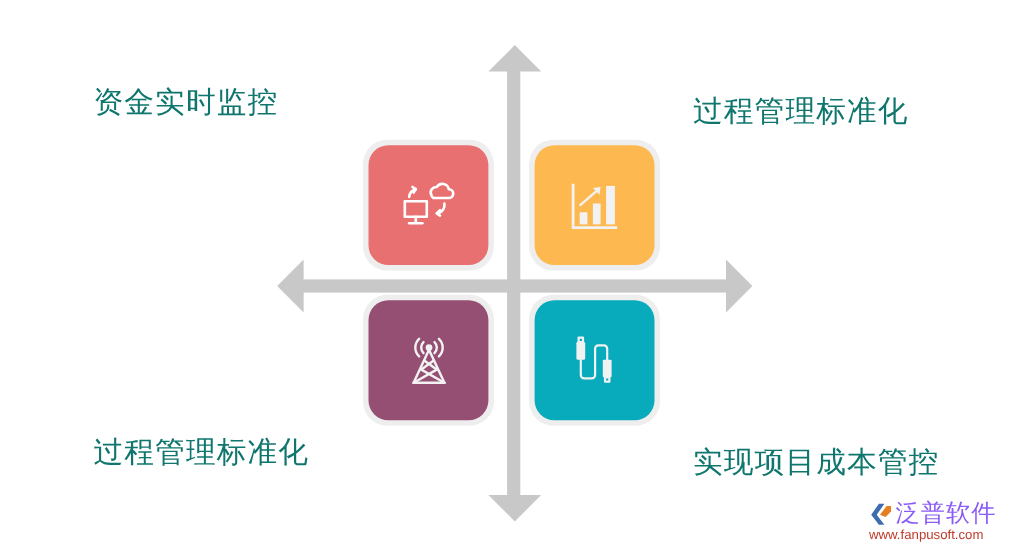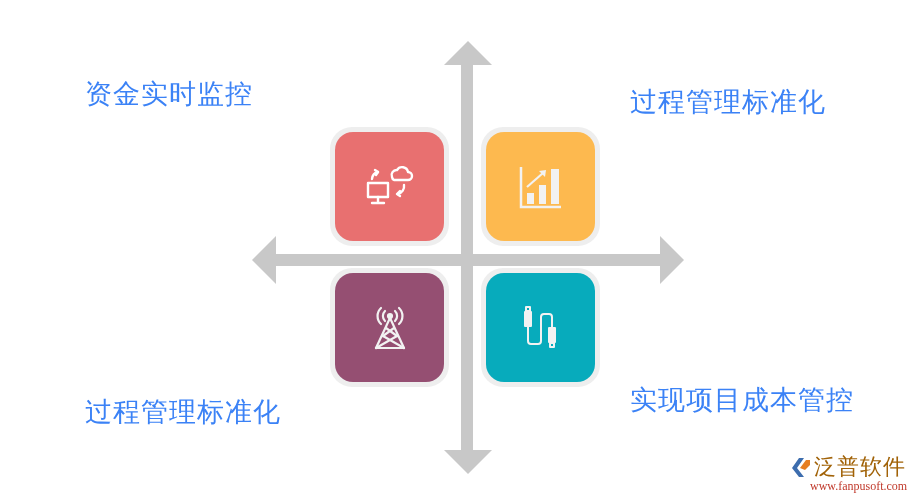--- a/index.html
+++ b/index.html
@@ -1,34 +1,34 @@
 <!DOCTYPE html>
 <html><head>
 <meta charset="utf-8">
 <style>
   html, body { margin:0; padding:0; background:#ffffff; }
   body { width:920px; height:500px; position:relative; overflow:hidden; font-family:"DejaVu Sans", "Liberation Sans", sans-serif; }
-  .label { position:absolute; font-size:27px; color:#3b82f6; letter-spacing:1px; white-space:nowrap; line-height:1; }
+  .label { position:absolute; font-size:27px; color:#0f766e; letter-spacing:1px; white-space:nowrap; line-height:1; }
   .axis { position:absolute; background:#c8c8c8; }
   .arrowhead { position:absolute; width:0; height:0; }
   .tile-wrap { position:absolute; width:119px; height:119px; border-radius:22px; background:#eeeeee; }
   .tile { position:absolute; left:5px; top:5px; width:109px; height:109px; border-radius:18px; display:flex; align-items:center; justify-content:center; }
   .tile svg { width:52px; height:52px; }
   .logo { position:absolute; left:790px; top:452px; width:125px; height:45px; }
-  .logo-name { position:absolute; left:24px; top:0; font-size:22px; color:#a16207; letter-spacing:1px; white-space:nowrap; }
-  .logo-url { position:absolute; left:20px; top:27px; font-size:12px; color:#c0392b; font-family:Liberation Serif, serif; white-space:nowrap; }
+  .logo-name { position:absolute; left:24px; top:0; font-size:22px; color:#8b5cf6; letter-spacing:1px; white-space:nowrap; }
+  .logo-url { position:absolute; left:0; top:27px; font-size:12px; color:#c0392b; font-family:Liberation Sans, sans-serif; white-space:nowrap; }
   .logo-mark { position:absolute; left:0; top:4px; width:22px; height:22px; }
 </style>
 </head>
 <body>
 
 <div class="label" style="left:85px; top:80px;">资金实时监控</div>
 <div class="label" style="left:630px; top:88px;">过程管理标准化</div>
 <div class="label" style="left:85px; top:374px;margin-top:24px;">过程管理标准化</div>
-<div class="label" style="left:630px; top:386px;">实现项目成本管控</div>
+<div class="label" style="left:630px; top:407px;">实现项目成本管控</div>
 
 <div class="axis" style="left:461px; top:62px; width:12px; height:394px;"></div>
 <div class="axis" style="left:272px; top:254px; width:392px; height:12px;"></div>
 <div class="arrowhead" style="left:444px; top:41px; border-left:24px solid transparent; border-right:24px solid transparent; border-bottom:24px solid #c8c8c8;"></div>
 <div class="arrowhead" style="left:444px; top:450px; border-left:24px solid transparent; border-right:24px solid transparent; border-top:24px solid #c8c8c8;"></div>
 <div class="arrowhead" style="left:252px; top:236px; border-top:24px solid transparent; border-bottom:24px solid transparent; border-right:24px solid #c8c8c8;"></div>
 <div class="arrowhead" style="left:660px; top:236px; border-top:24px solid transparent; border-bottom:24px solid transparent; border-left:24px solid #c8c8c8;"></div>
 
 <div class="tile-wrap" style="left:330px; top:127px;">
   <div class="tile" style="background:#e87070;">

